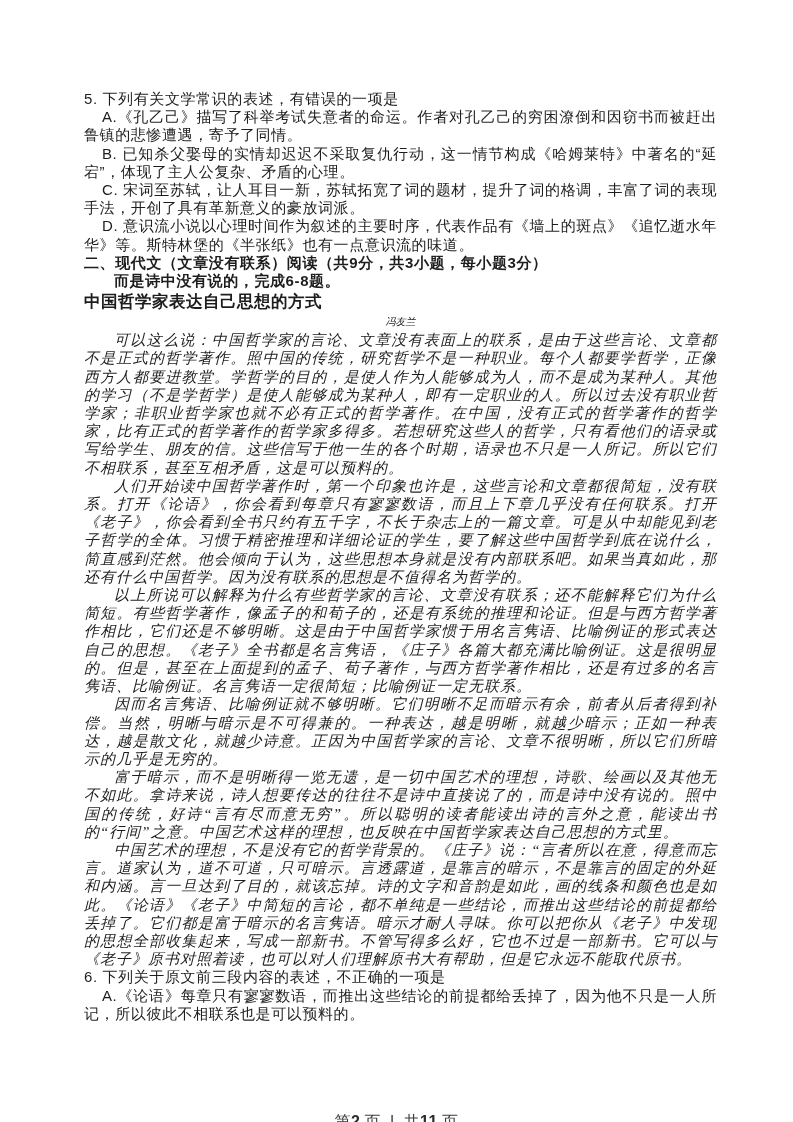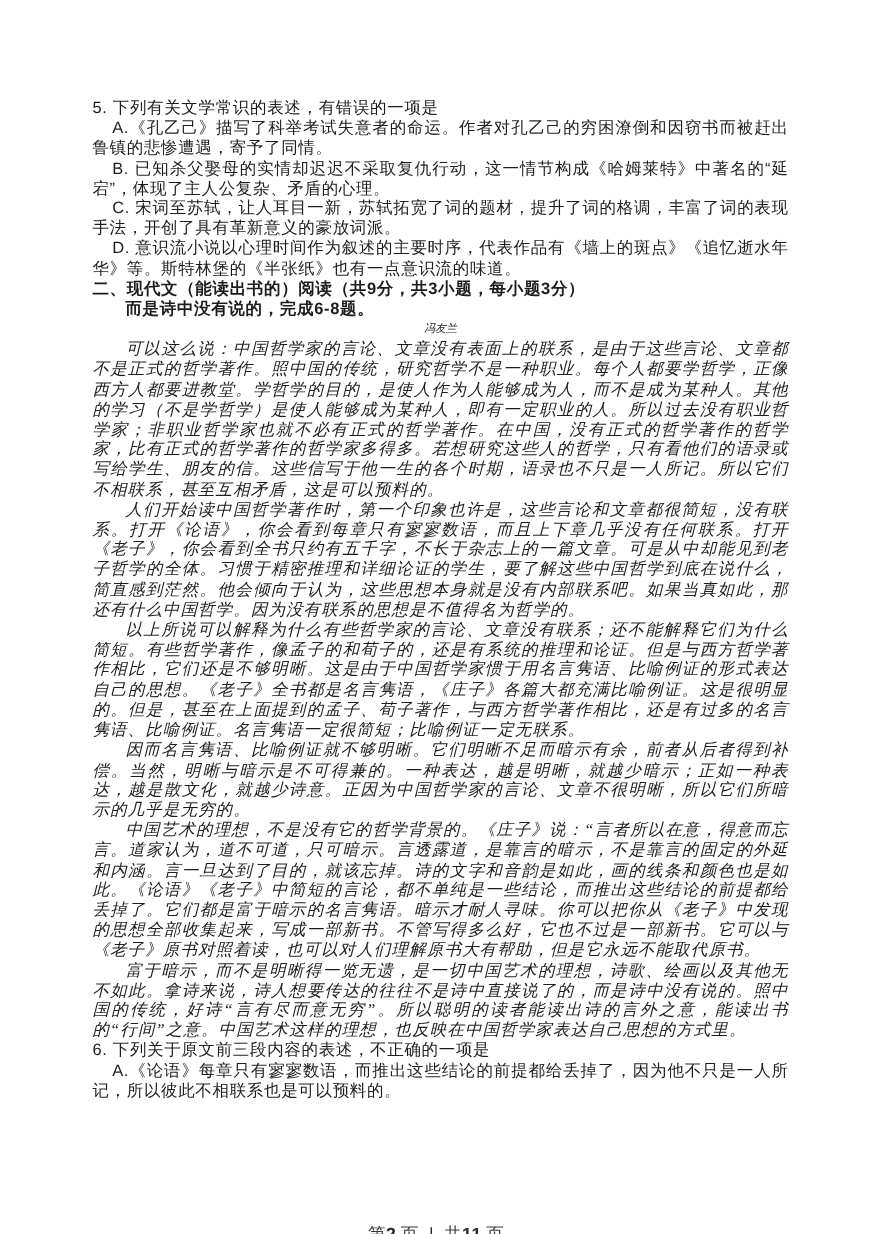--- a/index.html
+++ b/index.html
@@ -81,31 +81,32 @@
 
     <div>
       <p class="q stem">5. 下列有关文学常识的表述，有错误的一项是</p>
       <p class="q opt">A.《孔乙己》描写了科举考试失意者的命运。作者对孔乙己的穷困潦倒和因窃书而被赶出鲁镇的悲惨遭遇，寄予了同情。</p>
       <p class="q opt">B. 已知杀父娶母的实情却迟迟不采取复仇行动，这一情节构成《哈姆莱特》中著名的“延宕”，体现了主人公复杂、矛盾的心理。</p>
       <p class="q opt">C. 宋词至苏轼，让人耳目一新，苏轼拓宽了词的题材，提升了词的格调，丰富了词的表现手法，开创了具有革新意义的豪放词派。</p>
       <p class="q opt">D. 意识流小说以心理时间作为叙述的主要时序，代表作品有《墙上的斑点》《追忆逝水年华》等。斯特林堡的《半张纸》也有一点意识流的味道。</p>
     </div>
 
     <div>
-      <p class="q sec">二、现代文（能读出书的）阅读（共9分，共3小题，每小题3分）</p>
+      <p class="q sec">二、现代文（文章没有联系）阅读（共9分，共3小题，每小题3分）</p>
       <p class="q instr">而是诗中没有说的，完成6-8题。</p>
 
       <div>
+        <p class="title">中国哲学家表达自己思想的方式</p>
         <p class="author">冯友兰</p>
         <p class="para">可以这么说：中国哲学家的言论、文章没有表面上的联系，是由于这些言论、文章都不是正式的哲学著作。照中国的传统，研究哲学不是一种职业。每个人都要学哲学，正像西方人都要进教堂。学哲学的目的，是使人作为人能够成为人，而不是成为某种人。其他的学习（不是学哲学）是使人能够成为某种人，即有一定职业的人。所以过去没有职业哲学家；非职业哲学家也就不必有正式的哲学著作。在中国，没有正式的哲学著作的哲学家，比有正式的哲学著作的哲学家多得多。若想研究这些人的哲学，只有看他们的语录或写给学生、朋友的信。这些信写于他一生的各个时期，语录也不只是一人所记。所以它们不相联系，甚至互相矛盾，这是可以预料的。</p>
         <p class="para">人们开始读中国哲学著作时，第一个印象也许是，这些言论和文章都很简短，没有联系。打开《论语》，你会看到每章只有寥寥数语，而且上下章几乎没有任何联系。打开《老子》，你会看到全书只约有五千字，不长于杂志上的一篇文章。可是从中却能见到老子哲学的全体。习惯于精密推理和详细论证的学生，要了解这些中国哲学到底在说什么，简直感到茫然。他会倾向于认为，这些思想本身就是没有内部联系吧。如果当真如此，那还有什么中国哲学。因为没有联系的思想是不值得名为哲学的。</p>
         <p class="para">以上所说可以解释为什么有些哲学家的言论、文章没有联系；还不能解释它们为什么简短。有些哲学著作，像孟子的和荀子的，还是有系统的推理和论证。但是与西方哲学著作相比，它们还是不够明晰。这是由于中国哲学家惯于用名言隽语、比喻例证的形式表达自己的思想。《老子》全书都是名言隽语，《庄子》各篇大都充满比喻例证。这是很明显的。但是，甚至在上面提到的孟子、荀子著作，与西方哲学著作相比，还是有过多的名言隽语、比喻例证。名言隽语一定很简短；比喻例证一定无联系。</p>
         <p class="para">因而名言隽语、比喻例证就不够明晰。它们明晰不足而暗示有余，前者从后者得到补偿。当然，明晰与暗示是不可得兼的。一种表达，越是明晰，就越少暗示；正如一种表达，越是散文化，就越少诗意。正因为中国哲学家的言论、文章不很明晰，所以它们所暗示的几乎是无穷的。</p>
+        <p class="para">富于暗示，而不是明晰得一览无遗，是一切中国艺术的理想，诗歌、绘画以及其他无不如此。拿诗来说，诗人想要传达的往往不是诗中直接说了的，而是诗中没有说的。照中国的传统，好诗“言有尽而意无穷”。所以聪明的读者能读出诗的言外之意，能读出书的“行间”之意。中国艺术这样的理想，也反映在中国哲学家表达自己思想的方式里。</p>
         <p class="para">中国艺术的理想，不是没有它的哲学背景的。《庄子》说：“言者所以在意，得意而忘言。道家认为，道不可道，只可暗示。言透露道，是靠言的暗示，不是靠言的固定的外延和内涵。言一旦达到了目的，就该忘掉。诗的文字和音韵是如此，画的线条和颜色也是如此。《论语》《老子》中简短的言论，都不单纯是一些结论，而推出这些结论的前提都给丢掉了。它们都是富于暗示的名言隽语。暗示才耐人寻味。你可以把你从《老子》中发现的思想全部收集起来，写成一部新书。不管写得多么好，它也不过是一部新书。它可以与《老子》原书对照着读，也可以对人们理解原书大有帮助，但是它永远不能取代原书。</p>
-        <p class="para">富于暗示，而不是明晰得一览无遗，是一切中国艺术的理想，诗歌、绘画以及其他无不如此。拿诗来说，诗人想要传达的往往不是诗中直接说了的，而是诗中没有说的。照中国的传统，好诗“言有尽而意无穷”。所以聪明的读者能读出诗的言外之意，能读出书的“行间”之意。中国艺术这样的理想，也反映在中国哲学家表达自己思想的方式里。</p>
       </div>
     </div>
 
     <div>
       <p class="q stem">6. 下列关于原文前三段内容的表述，不正确的一项是</p>
       <p class="q opt">A.《论语》每章只有寥寥数语，而推出这些结论的前提都给丢掉了，因为他不只是一人所记，所以彼此不相联系也是可以预料的。</p>
     </div>
 
   </div>
 

